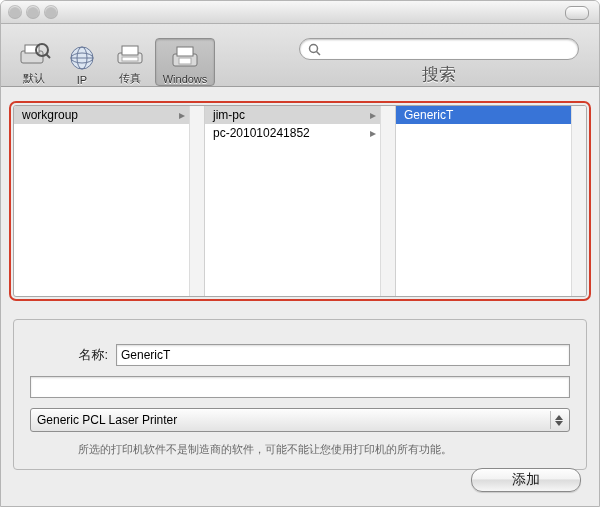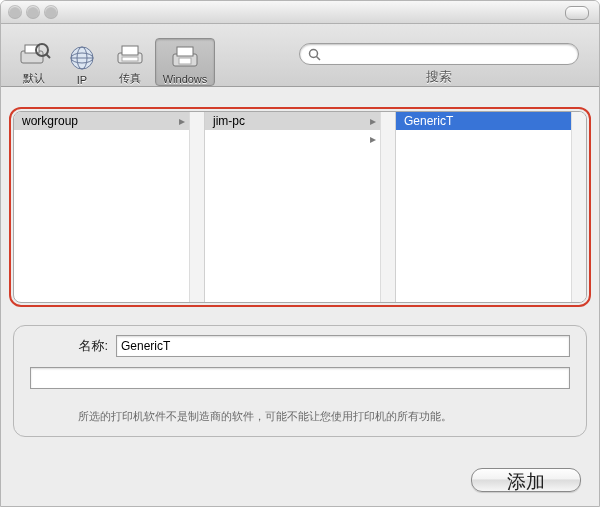--- a/index.html
+++ b/index.html
@@ -12,44 +12,44 @@
   .pill{position:absolute;right:10px;top:5px;width:22px;height:12px;border-radius:6px;background:linear-gradient(#fff,#d6d6d6);border:1px solid #9e9e9e}
   
   .toolbar{height:58px;background:linear-gradient(#e6e6e6,#cfcfcf);border-bottom:1px solid #9e9e9e;display:flex;align-items:flex-end;padding:4px 10px 0 10px;gap:2px}
   .tbitem{width:46px;display:flex;flex-direction:column;align-items:center;font-size:11px;color:#333;text-shadow:0 1px 0 #fff;padding-top:2px}
   .tbitem .ticon{width:36px;height:32px;display:flex;align-items:center;justify-content:center}
   .tbitem.sel{background:linear-gradient(#c7c7c7,#b3b3b3);border:1px solid #8e8e8e;border-radius:4px;box-shadow:inset 0 1px 2px rgba(0,0,0,.2);width:58px}
   .toolbar .searchwrap{margin-left:auto;display:flex;flex-direction:column;align-items:center;flex:1;max-width:300px}
   .searchfield{margin-top:6px;height:22px;width:100%;max-width:280px;border-radius:11px;background:#fff;border:1px solid #9e9e9e;box-shadow:inset 0 1px 2px rgba(0,0,0,.25);display:flex;align-items:center;padding:0 8px;box-sizing:border-box}
   .searchfield svg{flex:none}
   .searchfield input{border:none;outline:none;background:transparent;flex:1;font-size:12px;margin-left:4px}
-  .searchlabel{font-size:13px;color:#555;margin-top:3px;text-shadow:0 1px 0 #fff}
+  .searchlabel{font-size:17px;color:#555;margin-top:3px;text-shadow:0 1px 0 #fff}
   
-  .panel{margin:24px 12px 0 12px;background:#fff;border:1px solid #a9a9a9;border-radius:8px;height:190px;box-shadow:0 1px 0 #fff inset;display:flex;overflow:hidden;position:relative;outline:2px solid #d33d2a;outline-offset:2px}
+  .panel{margin:18px 12px 0 12px;background:#fff;border:1px solid #a9a9a9;border-radius:3px;height:190px;box-shadow:0 1px 0 #fff inset;display:flex;overflow:hidden;position:relative;outline:2px solid #d33d2a;outline-offset:2px}
   .col{flex:1;border-right:1px solid #d0d0d0;overflow:hidden;display:flex;flex-direction:column}
   .col:last-child{border-right:none}
   .col .scroll{width:14px;background:#f3f3f3;border-left:1px solid #dcdcdc}
   .colrow{height:18px;display:flex;align-items:center;padding:0 4px 0 8px;font-size:12px}
   .colrow.sel-gray{background:#d6d6d6}
   .colrow.sel-blue{background:#3874d7;color:#fff}
   .colrow .chev{margin-left:auto;color:#7a7a7a}
   .colbody{display:flex;height:100%}
   .collist{flex:1}
   
-  .form{margin:22px 12px 0 12px;background:transparent;border:1px solid #b8b8b8;border-radius:12px;padding:9px 16px 12px 16px}
+  .form{margin:22px 12px 0 12px;background:transparent;border:1px solid #b8b8b8;border-radius:4px;padding:24px 16px 12px 16px}
   .frow{display:flex;align-items:center;margin-bottom:10px}
   .frow label{width:78px;text-align:right;margin-right:8px;font-size:13px;color:#222}
   .frow input[type=text]{flex:1;height:20px;border:1px solid #9c9c9c;background:#fff;font-size:12px;padding:0 4px;box-shadow:inset 0 1px 2px rgba(0,0,0,.15)}
   .frow .popup{flex:1;height:22px;border:1px solid #8f8f8f;border-radius:3px;background:linear-gradient(#fdfdfd,#e3e3e3);display:flex;align-items:center;padding:0 6px;font-size:12px;position:relative;box-shadow:0 1px 0 #fff inset}
   .popup .arrows{position:absolute;right:2px;top:2px;bottom:2px;width:16px;border-left:1px solid #bcbcbc;display:flex;flex-direction:column;align-items:center;justify-content:center;gap:1px}
   .popup .arrows svg{display:block}
   .note{margin-left:48px;font-size:11px;color:#6a6a6a;line-height:1.4}
   
   .footer{position:absolute;right:18px;bottom:14px}
-  .aquabtn{min-width:72px;height:22px;border:1px solid #8a8a8a;border-radius:11px;background:linear-gradient(#fefefe 0%,#f3f3f3 45%,#dcdcdc 50%,#f6f6f6 100%);font-size:19px;color:#222;padding:0 18px;display:flex;align-items:flex-start;justify-content:center;box-shadow:0 1px 1px rgba(0,0,0,.15)}
+  .aquabtn{min-width:72px;height:22px;border:1px solid #8a8a8a;border-radius:11px;background:linear-gradient(#fefefe 0%,#f3f3f3 45%,#dcdcdc 50%,#f6f6f6 100%);font-size:14px;color:#222;padding:0 18px;display:flex;align-items:center;justify-content:center;box-shadow:0 1px 1px rgba(0,0,0,.15)}
 </style>
 </head>
 <body>
 
 <div class="window">
 
   <div class="titlebar">
     <div class="traffic">
       <div class="tl"></div>
       <div class="tl"></div>
@@ -127,20 +127,21 @@
       </div>
     </div>
     <div class="col">
       <div class="colbody">
         <div class="collist">
           <div class="colrow sel-gray">
             <span>jim-pc</span>
             <span class="chev">▸</span>
           </div>
           <div class="colrow">
+            <span>pc-201010241852</span>
             <span class="chev">▸</span>
           </div>
         </div>
         <div class="scroll"></div>
       </div>
     </div>
     <div class="col">
       <div class="colbody">
         <div class="collist">
           <div class="colrow sel-blue">
@@ -154,20 +155,31 @@
 
   <div class="form">
     <div class="frow">
       <label>名称:</label>
       <input type="text" value="GenericT" style="">
     </div>
     <div class="frow">
       <input type="text" value="" style="">
     </div>
     <div class="frow">
+      <div class="popup">
+        <span>Generic PCL Laser Printer</span>
+        <div class="arrows">
+          <svg width="8" height="5" viewBox="0 0 8 5">
+              <path d="M0 5 L4 0 L8 5 Z" fill="#555"></path>
+            </svg>
+          <svg width="8" height="5" viewBox="0 0 8 5">
+              <path d="M0 0 L4 5 L8 0 Z" fill="#555"></path>
+            </svg>
+        </div>
+      </div>
     </div>
     <div class="note">所选的打印机软件不是制造商的软件，可能不能让您使用打印机的所有功能。</div>
   </div>
 
   <div class="footer">
     <div class="aquabtn">
       <span>添加</span>
     </div>
   </div>
 

